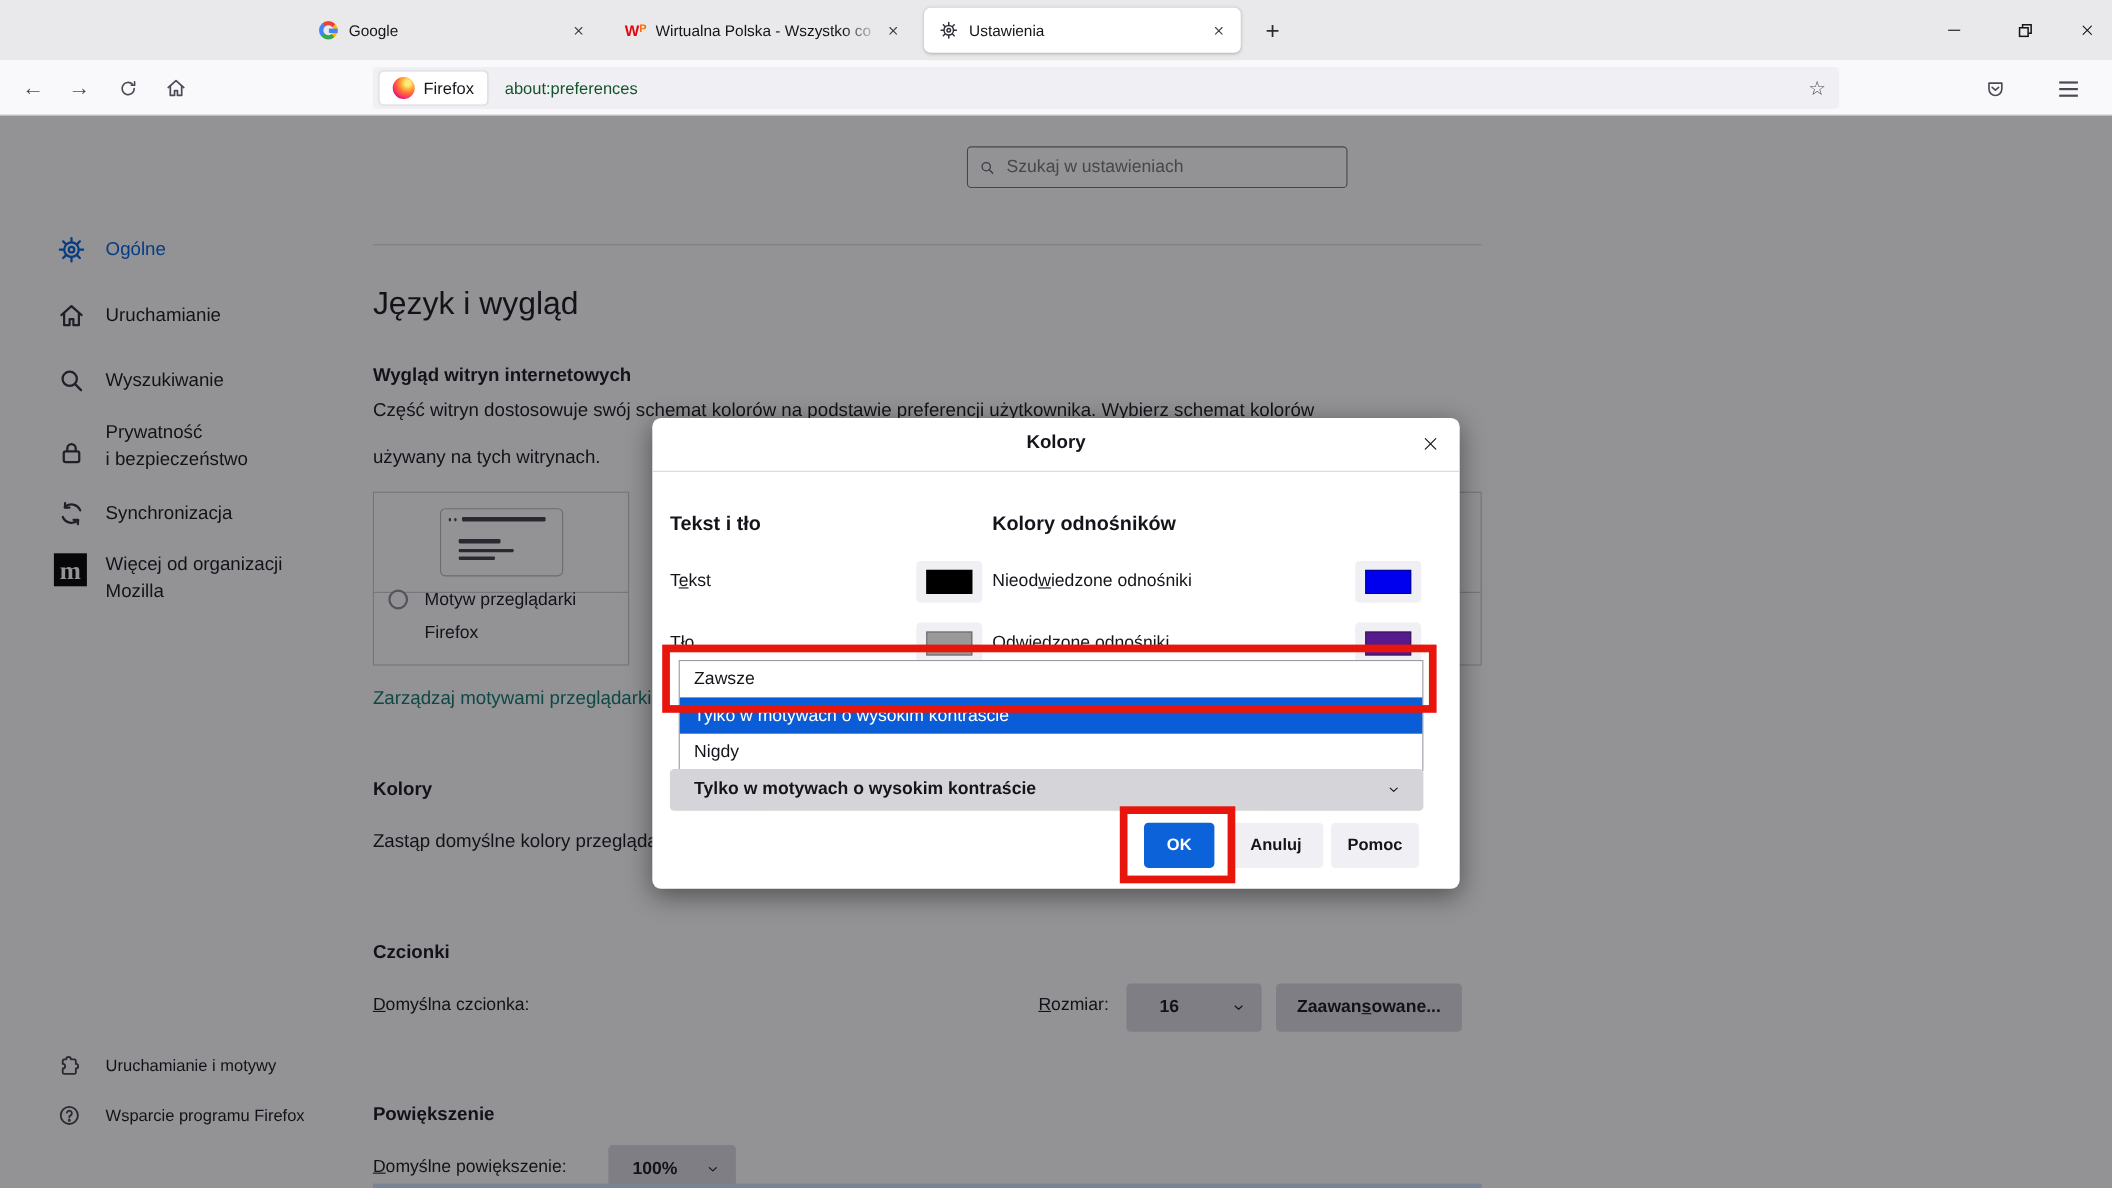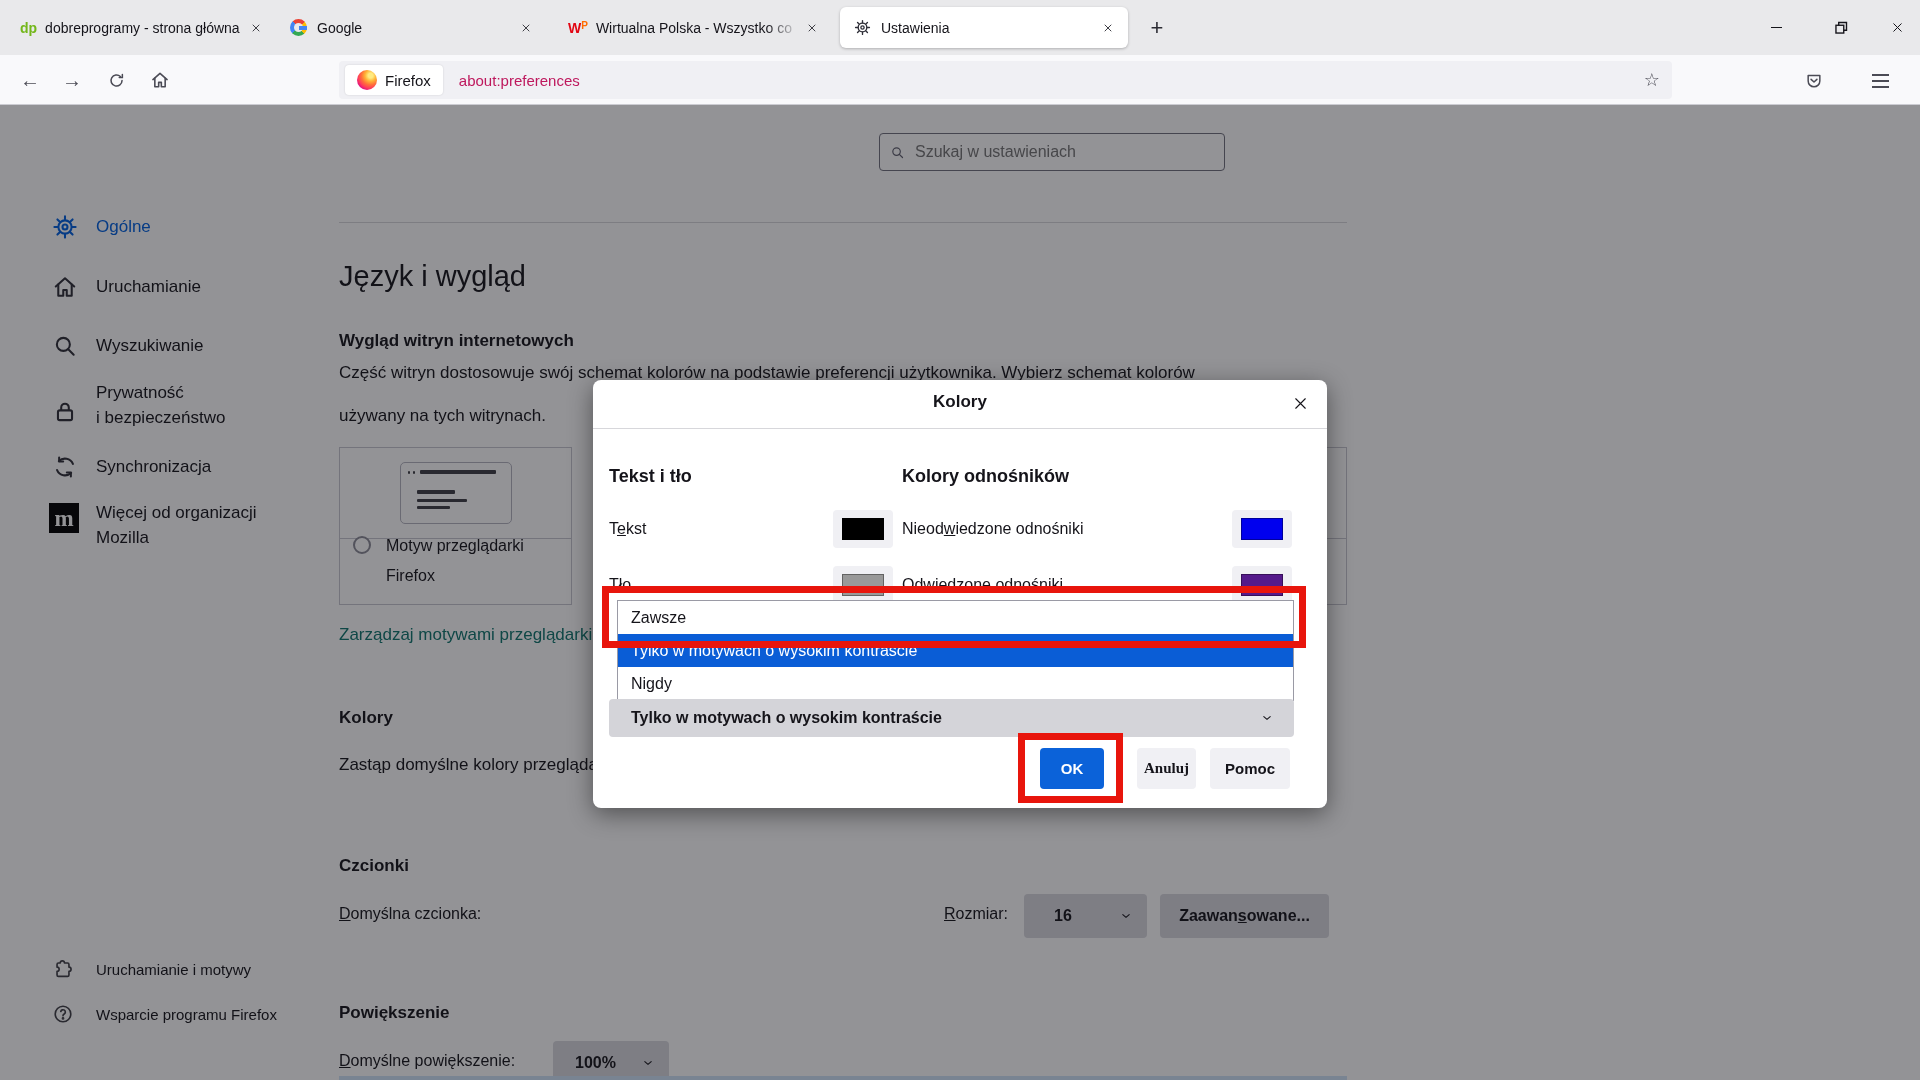--- a/index.html
+++ b/index.html
@@ -16,21 +16,21 @@
   .tclose{width:24px;height:24px;display:flex;align-items:center;justify-content:center;border-radius:4px;color:#3f3f46;flex:none;}
   .fade{position:relative;}
   .fade::after{content:"";position:absolute;right:0;top:0;bottom:0;width:34px;background:linear-gradient(to right,rgba(233,233,235,0),#e9e9eb);}
   .newtab{position:absolute;top:11px;width:34px;height:34px;display:flex;align-items:center;justify-content:center;font-size:22px;color:#2b2b33;border-radius:4px;}
   .winbtn{position:absolute;top:0;height:55px;width:52px;display:flex;align-items:center;justify-content:center;color:#15141a;}
   .toolbar{position:absolute;left:0;top:55px;width:1920px;height:50px;background:#f9f9fb;border-bottom:1px solid #ccccd2;}
   .navbtn{position:absolute;top:7px;width:36px;height:36px;display:flex;align-items:center;justify-content:center;color:#4b4b55;font-size:20px;border-radius:4px;}
   .urlbar{position:absolute;left:339px;top:6px;width:1333px;height:38px;background:#f0f0f4;border-radius:4px;display:flex;align-items:center;}
   .chip{margin-left:6px;height:30px;background:#fff;border-radius:4px;display:flex;align-items:center;padding:0 12px;gap:8px;font-size:15px;color:#15141a;box-shadow:0 0 2px rgba(0,0,0,.15);}
   .fxlogo{width:20px;height:20px;border-radius:50%;background:radial-gradient(circle at 68% 28%,#ffea80 0 12%,#ffb437 28%,#ff7139 46%,#ff3b5c 64%,#d5018e 82%,#7a1bb8 100%);}
-  .url{margin-left:16px;font-size:15px;color:#be185d;}
+  .url{margin-left:16px;font-size:15px;color:#14532d;}
   .star{margin-left:auto;margin-right:12px;font-size:18px;color:#4b4b55;}
   .gicon{width:17px;height:17px;border-radius:50%;background:conic-gradient(from -40deg,#ea4335 0 90deg,#fbbc05 0 180deg,#34a853 0 270deg,#4285f4 0 360deg);position:relative;flex:none;}
   .gicon::after{content:"";position:absolute;inset:4px;background:#e9e9eb;border-radius:50%;z-index:1;}
   .gicon::before{content:"";position:absolute;right:0;top:7px;width:8px;height:3.5px;background:#4285f4;z-index:2;}
   .mlogo{width:30px;height:30px;background:#000;color:#fff;display:flex;align-items:center;justify-content:center;font-family:"Liberation Serif","DejaVu Serif",serif;font-weight:bold;font-size:23px;line-height:1;}
   .bars{display:flex;flex-direction:column;gap:4px;}
   .bars span{display:block;width:17px;height:2px;background:#4b4b55;}
   
   .content{position:absolute;left:0;top:105px;width:1920px;height:975px;background:#fff;}
   .sideitem{position:absolute;font-size:17px;color:#15141a;white-space:nowrap;}
@@ -118,29 +118,20 @@
     <g id="i-restore" fill="none" stroke="currentColor" stroke-width="1.5">
       <rect x="6.5" y="9" width="8.5" height="8.5"></rect>
         <path d="M9.5 9V6h8.5v8.5H15"></path>
     </g>
   </defs>
 </svg>
 
 <div class="stage">
 
   <div class="tabbar">
-    <div class="tab" style="left:10px;width:258px;">
-      <b style="color:#74b71b;font-size:14px;margin:0 8px 0 10px;flex:none;">dp</b>
-      <span class="title">dobreprogramy - strona główna</span>
-      <span class="tclose">
-          <svg class="ic" width="12" height="12" viewBox="0 0 24 24" stroke-width="2">
-            <use href="#i-x"></use>
-          </svg>
-        </span>
-    </div>
     <div class="tab" style="left:278px;width:268px;">
       <span class="gicon" style="margin:0 10px 0 12px;"></span>
       <span class="title">Google</span>
       <span class="tclose" style="margin-right:8px;">
           <svg class="ic" width="12" height="12" viewBox="0 0 24 24" stroke-width="2">
             <use href="#i-x"></use>
           </svg>
         </span>
     </div>
     <div class="tab" style="left:556px;width:274px;">
@@ -380,20 +371,20 @@
     </div>
 
     <div class="sel dlg-select" style="background:#d4d4d9;">
       <span>Tylko w motywach o wysokim kontraście</span>
       <svg class="ic chev" style="right:20px;" width="14" height="14" viewBox="0 0 24 24">
           <use href="#i-chev"></use>
         </svg>
     </div>
 
     <div class="btn primary" style="left: 447px; width: 64px; background: rgb(11, 98, 217);">OK</div>
-    <div class="btn" style="left:544px;width:59px;font-family:Liberation Serif, serif;">Anuluj</div>
+    <div class="btn" style="left:524px;width:86px;">Anuluj</div>
     <div class="btn" style="left:617px;width:80px;">Pomoc</div>
   </div>
 
   <div class="redbox" style="left: 602px; top: 586px; width: 704px; height: 62px; border-color: rgb(232, 21, 12);"></div>
   <div class="redbox" style="left: 1018px; top: 733px; width: 105px; height: 70px; border-color: rgb(232, 21, 12);"></div>
 
 </div>
 
 </body></html>

